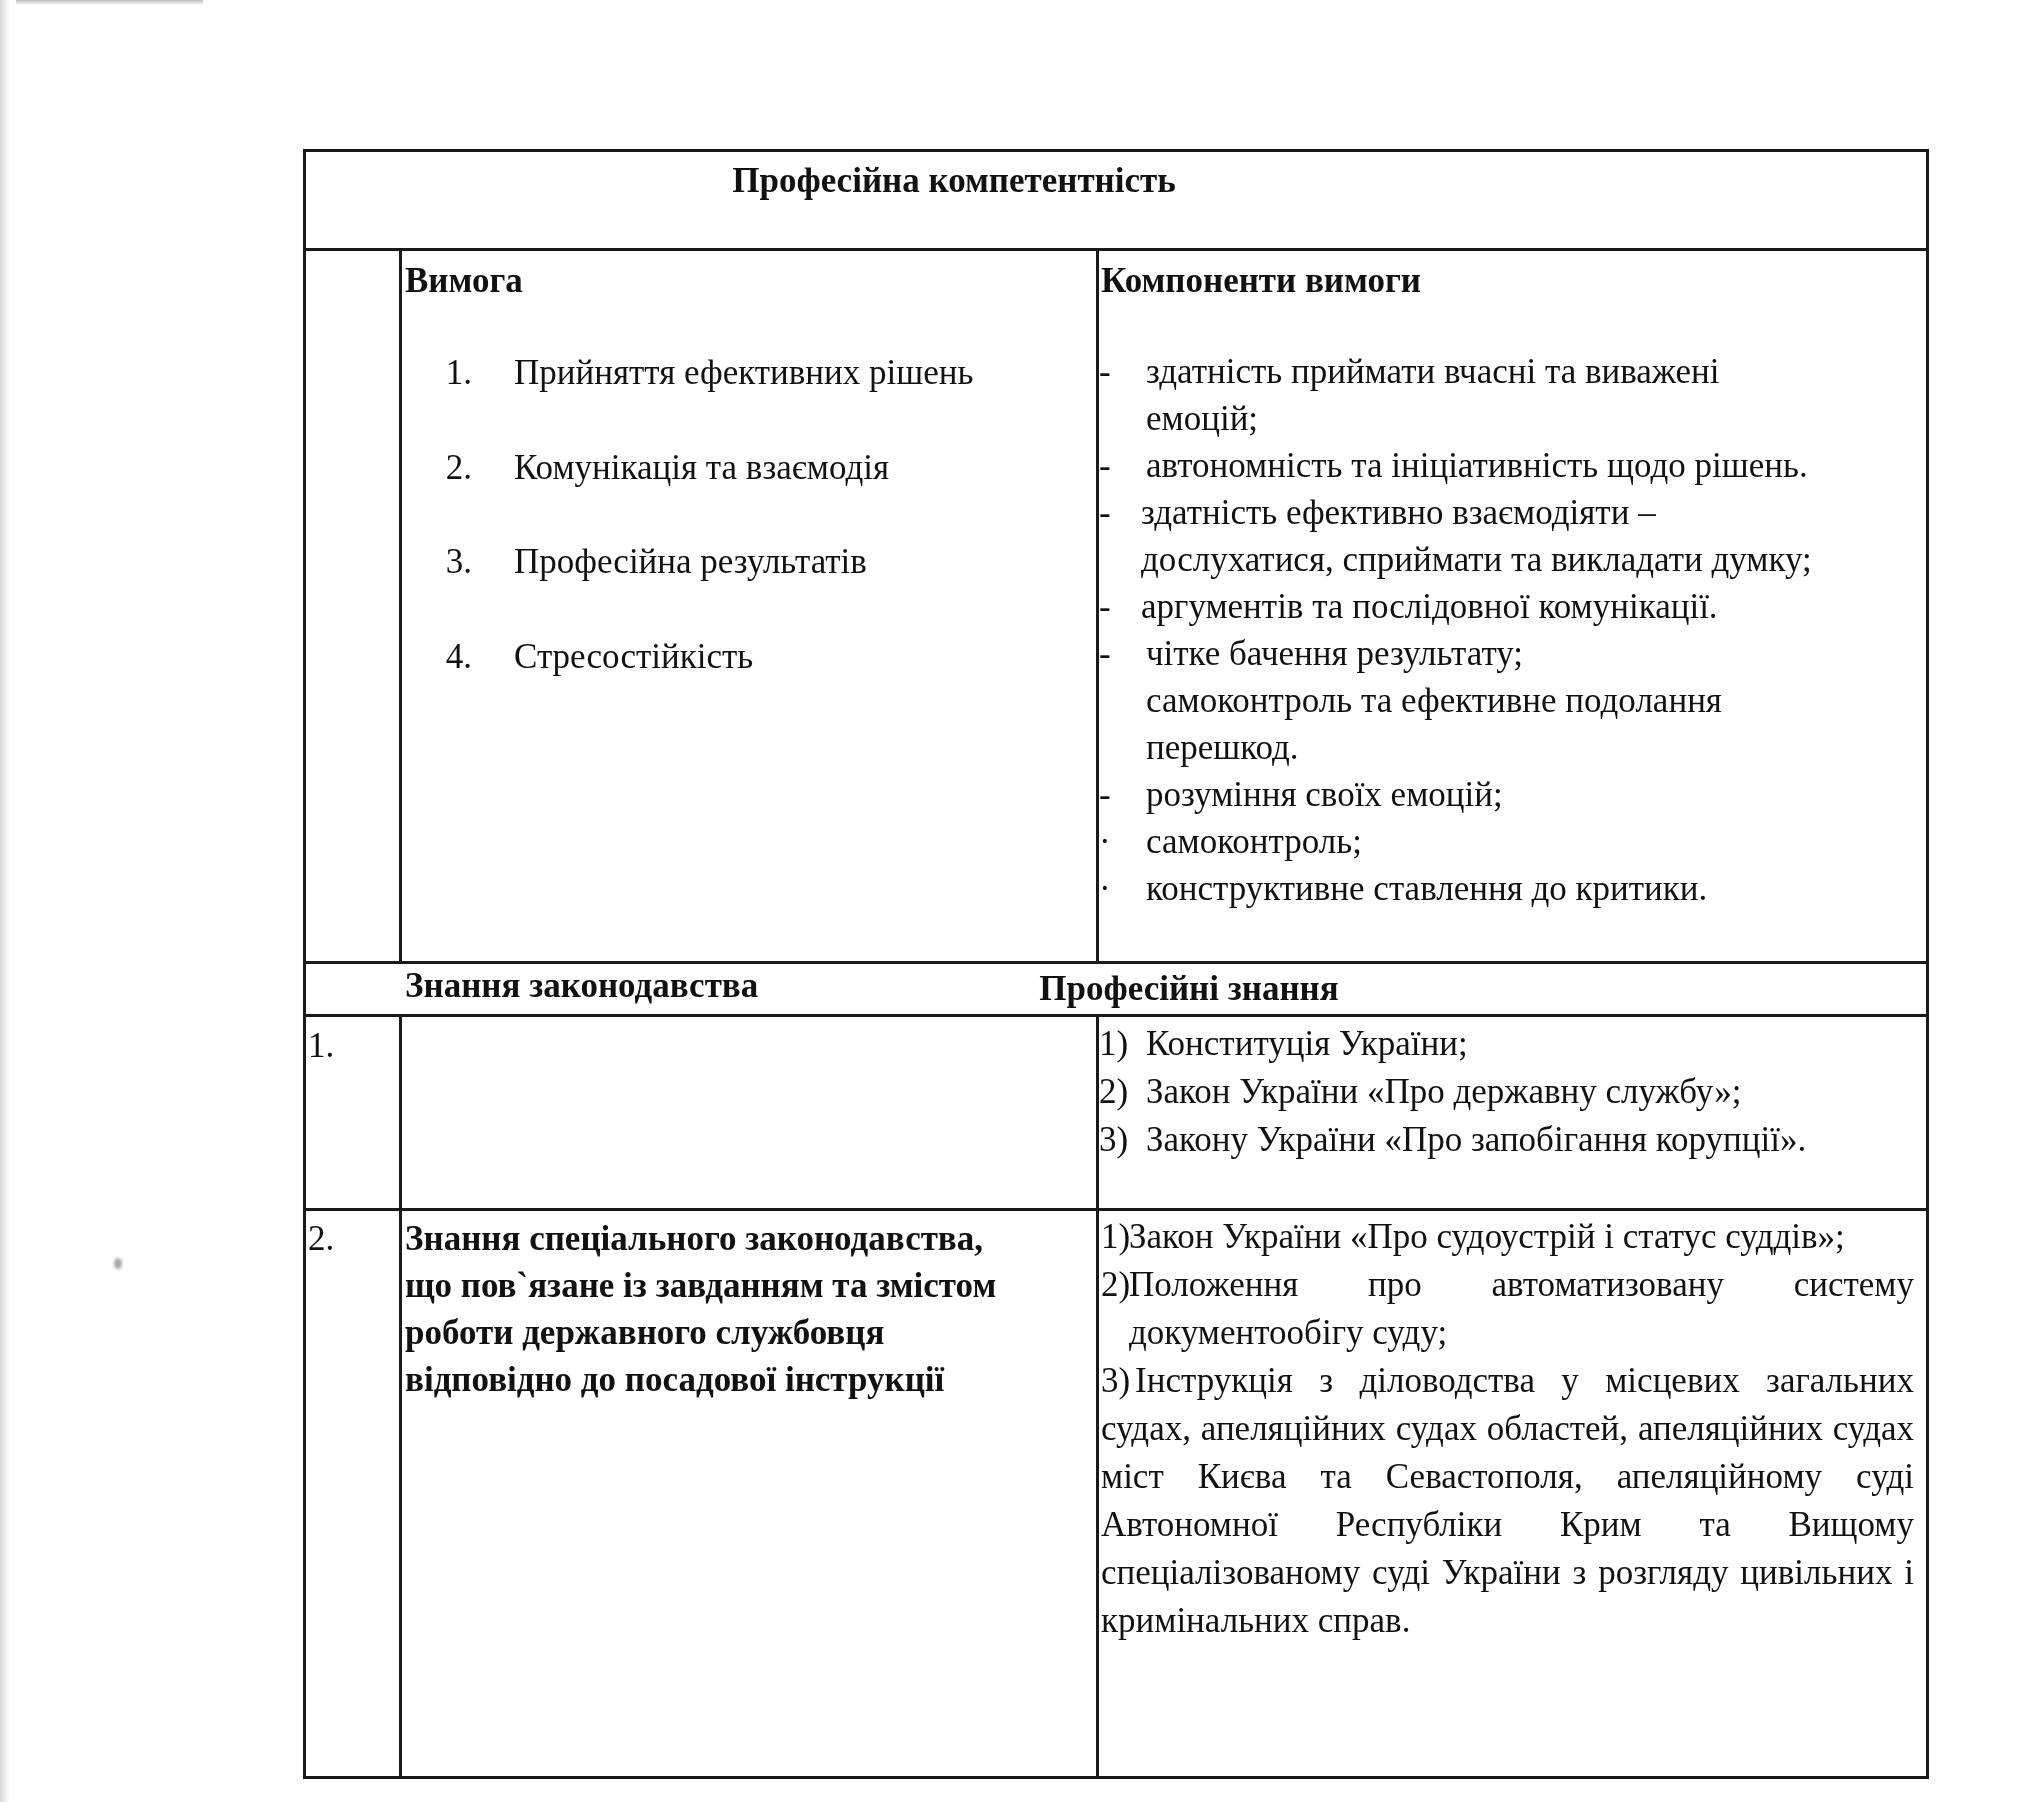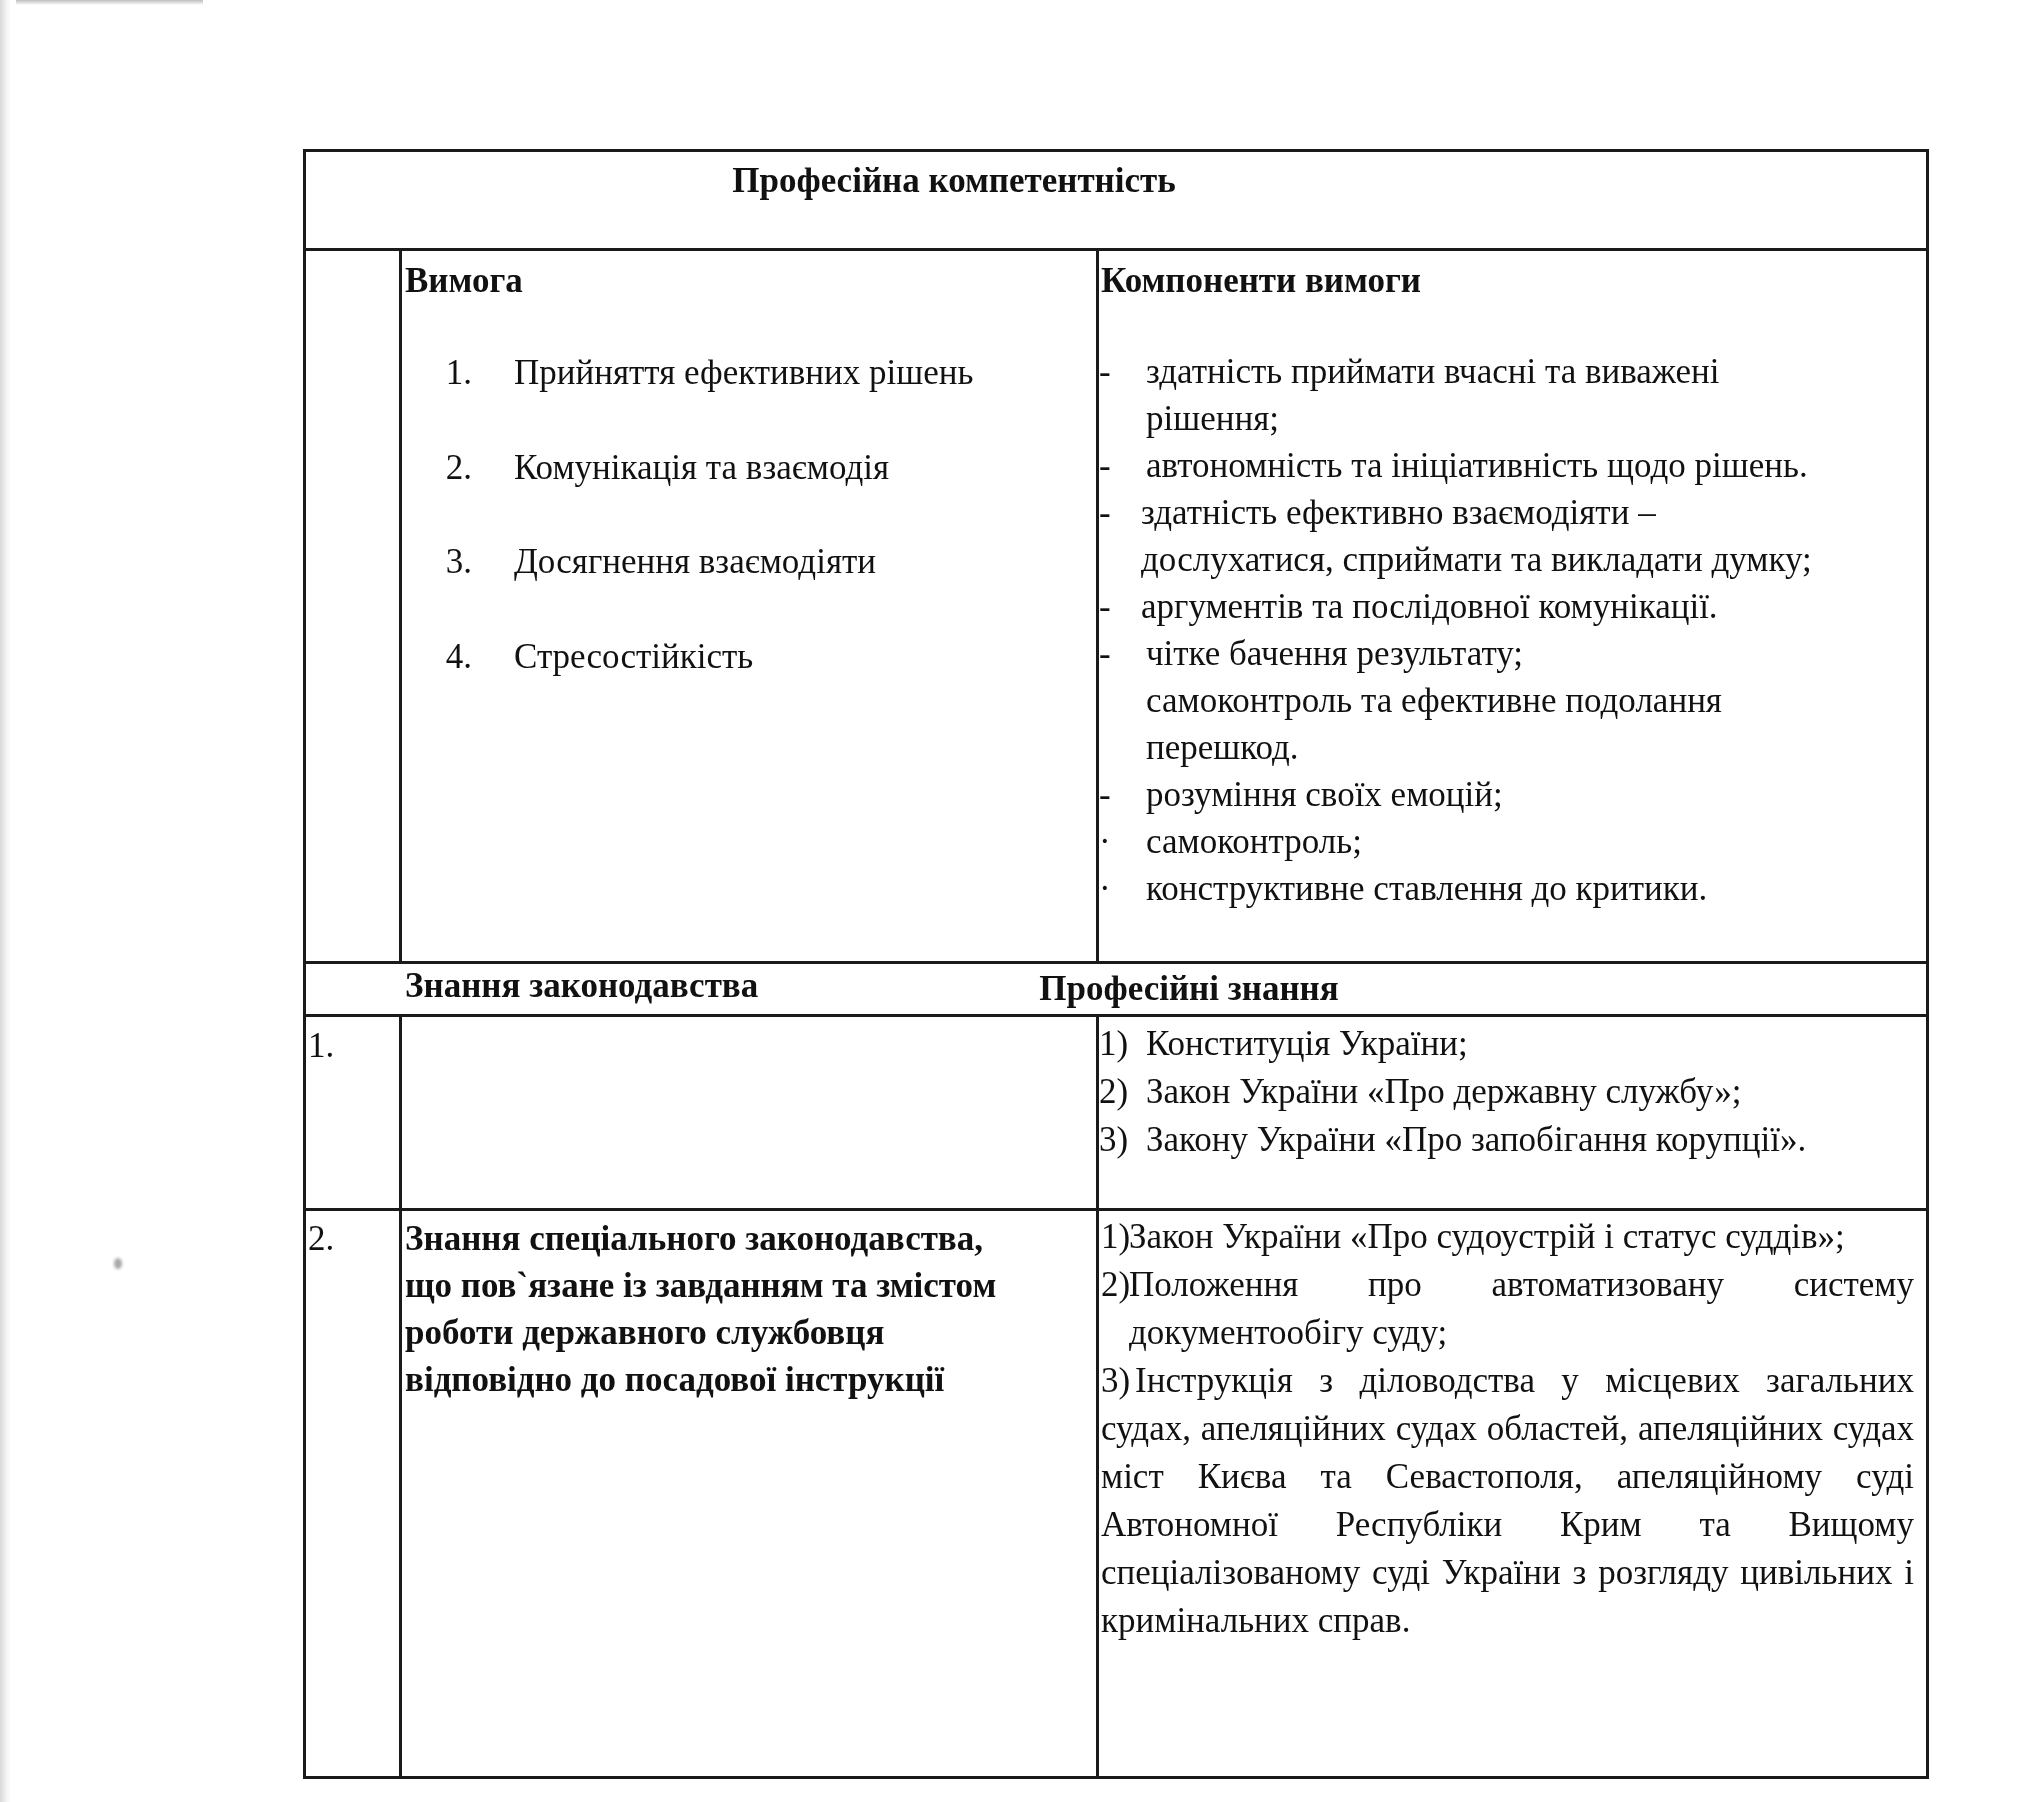--- a/index.html
+++ b/index.html
@@ -63,32 +63,32 @@
   <div class="txt bold" style="left:1101px; top:257px;">Компоненти вимоги</div>
 
   <div>
     <div class="num-item" style="left:399px; top:349px;">
       <span class="n">1.</span><span>Прийняття ефективних рішень</span>
     </div>
     <div class="num-item" style="left:399px; top:444px;">
       <span class="n">2.</span><span>Комунікація та взаємодія</span>
     </div>
     <div class="num-item" style="left:399px; top:538px;">
-      <span class="n">3.</span><span>Досягнення взаємодіяти</span>
+      <span class="n">3.</span><span>Професійна результатів</span>
     </div>
     <div class="num-item" style="left:399px; top:633px;">
       <span class="n">4.</span><span>Стресостійкість</span>
     </div>
   </div>
 
   <div class="comp" style="top:348px;">
     <div class="row">
       <span class="dash">-</span>
       <div>здатність приймати вчасні та виважені</div>
-      <div>рішення;</div>
+      <div>емоцій;</div>
     </div>
     <div class="row">
       <span class="dash">-</span>
       <div>автономність та ініціативність щодо рішень.</div>
     </div>
     <div class="row" style="padding-left:42px;">
       <span class="dash">-</span>
       <div>здатність ефективно взаємодіяти –</div>
       <div>дослухатися, сприймати та викладати думку;</div>
     </div>

